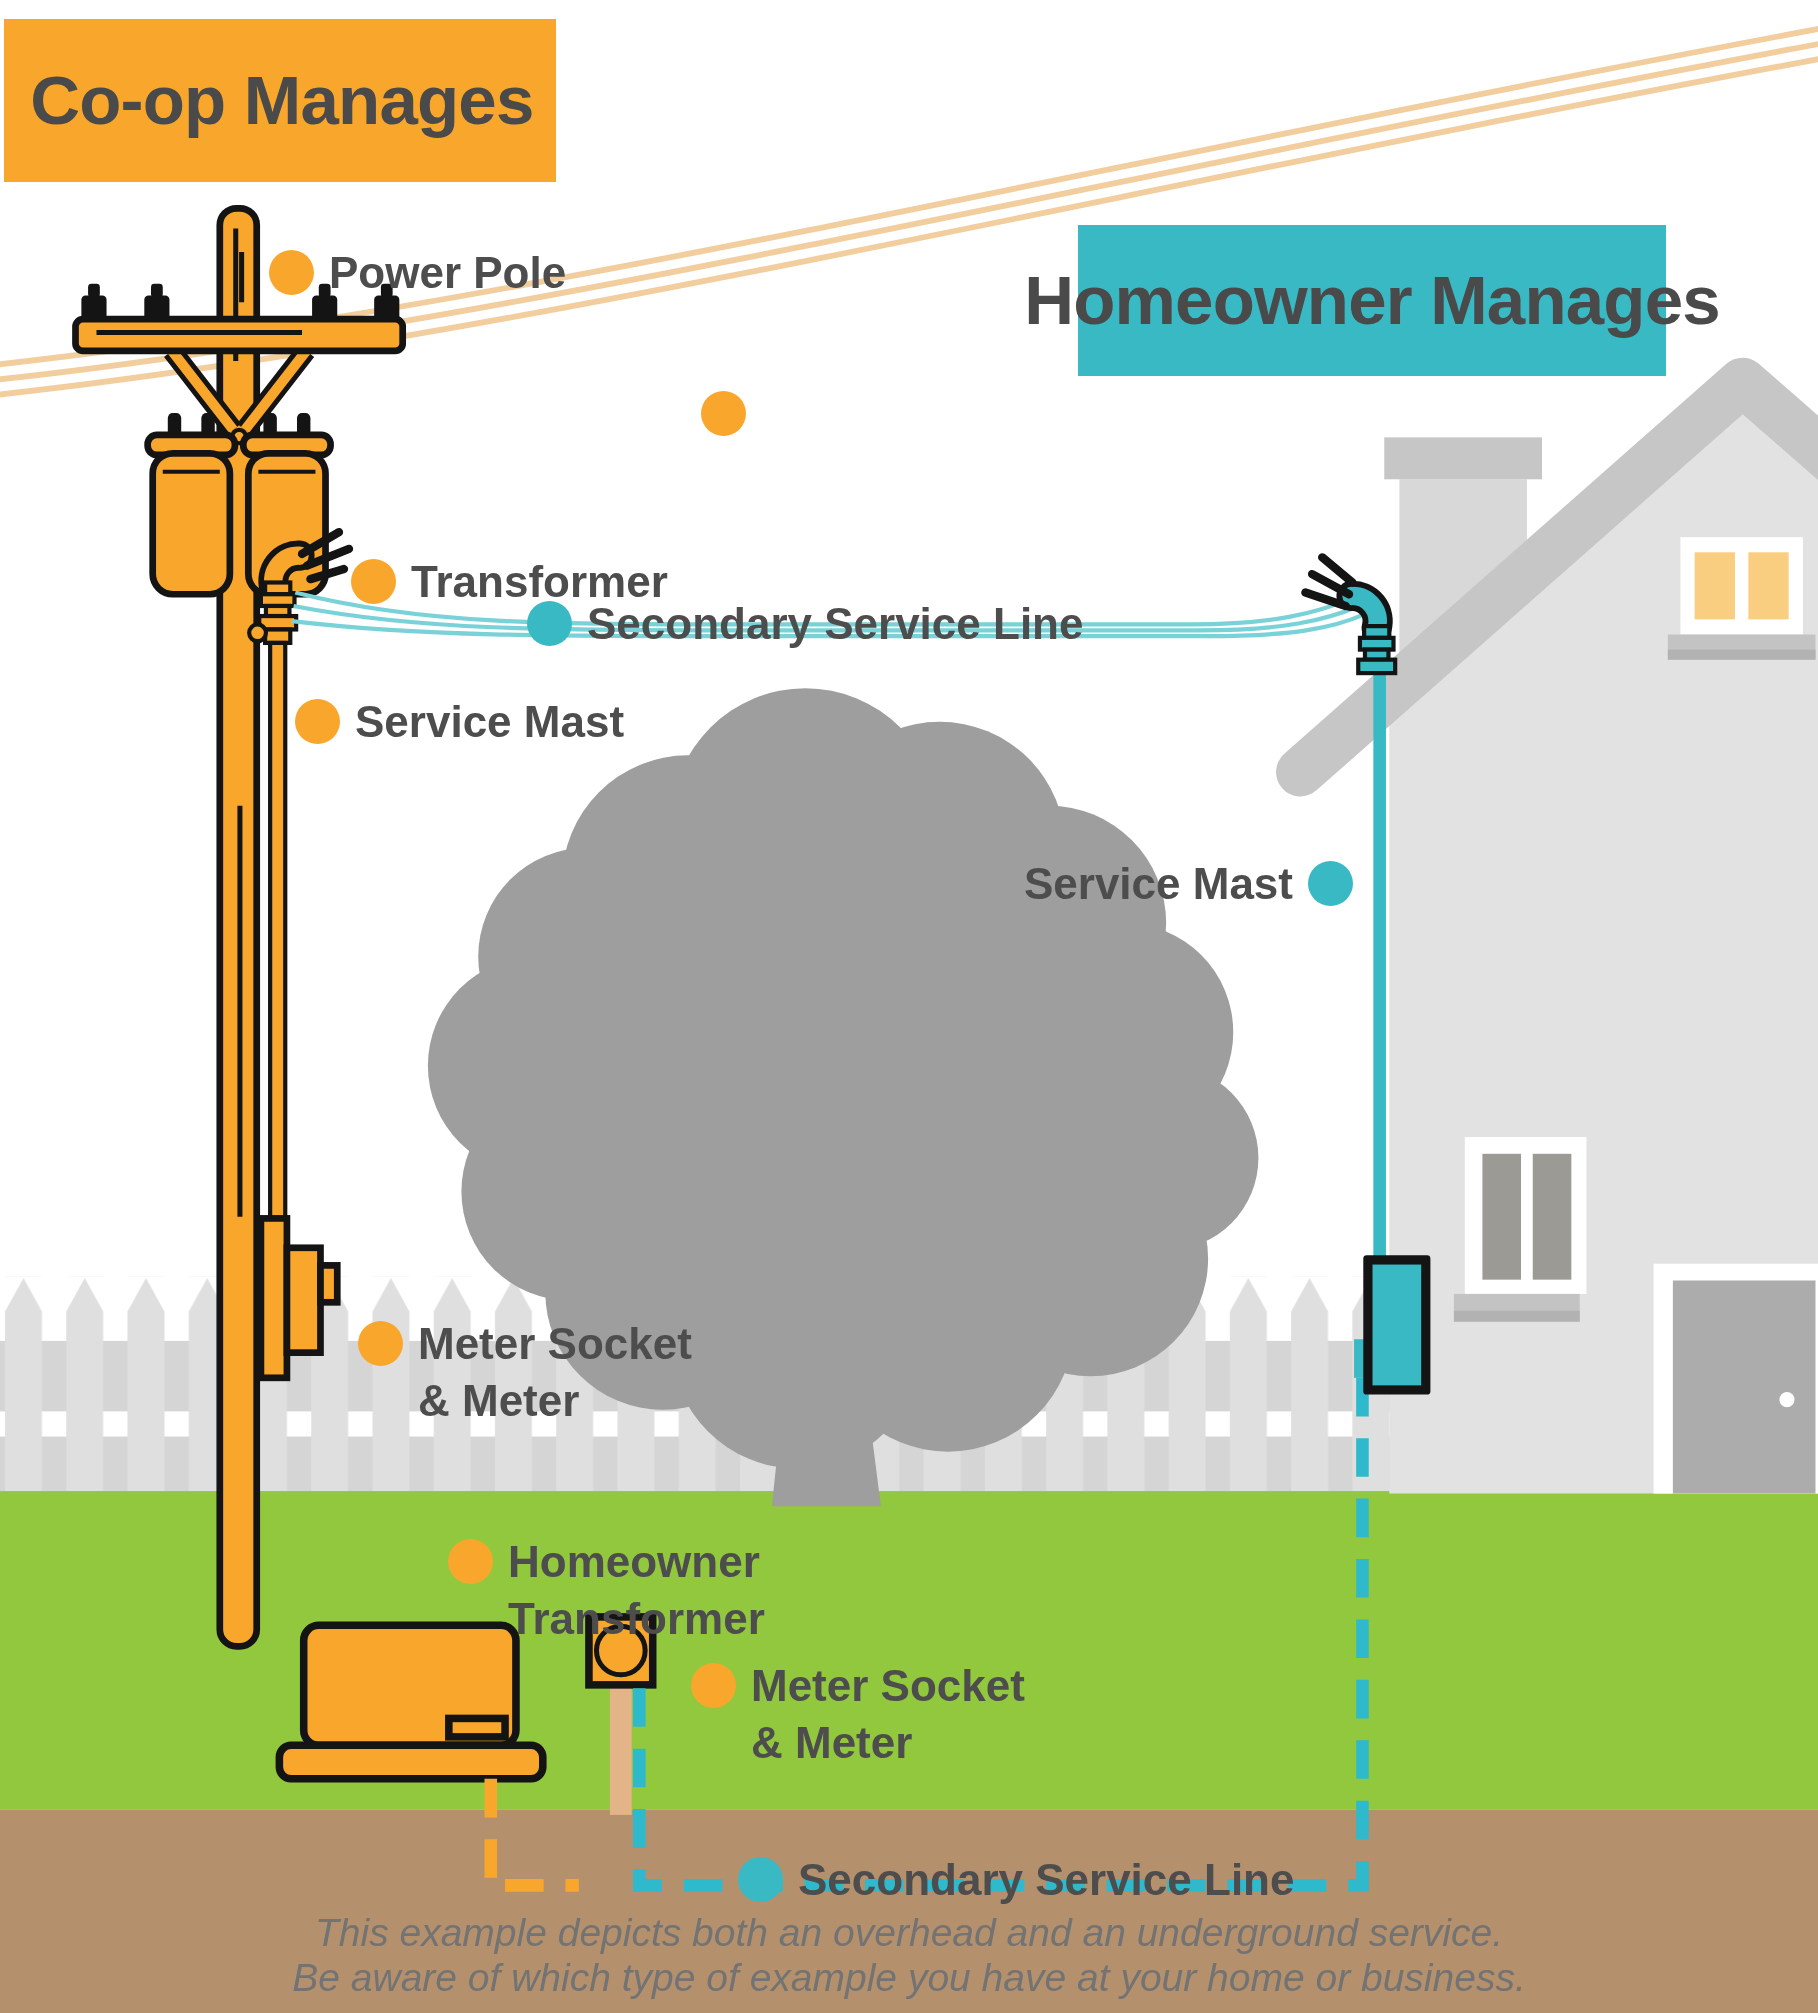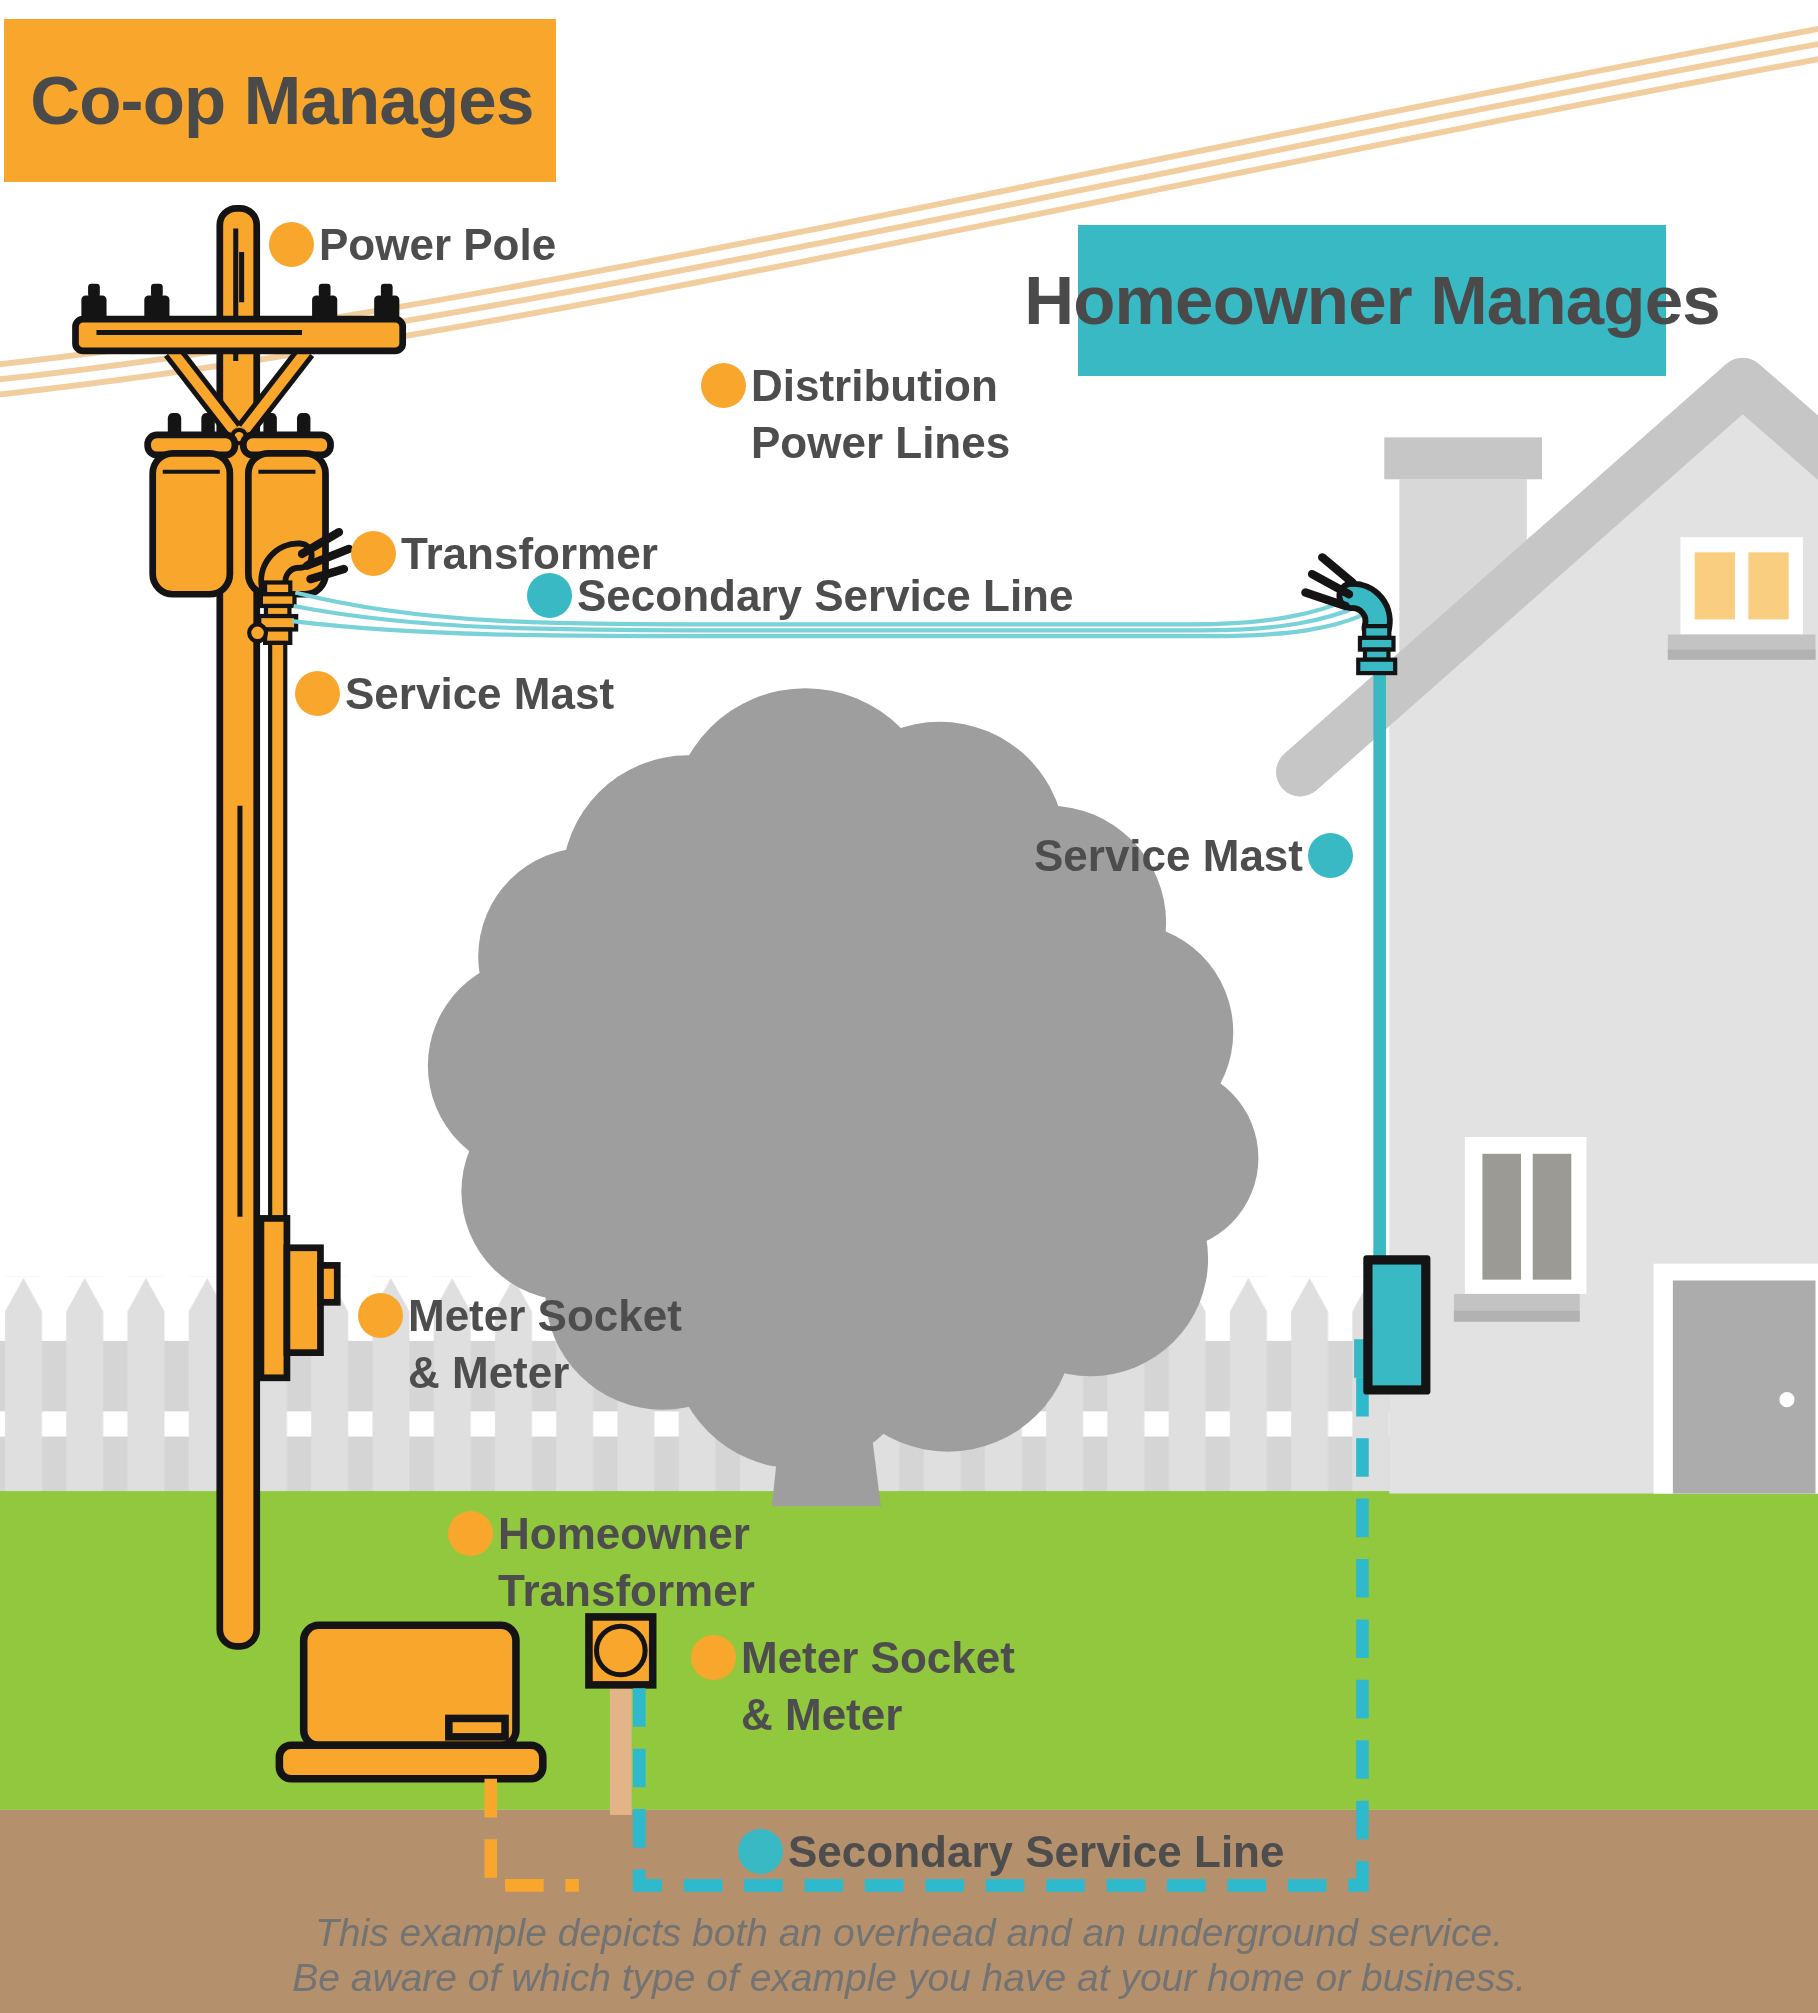--- a/index.html
+++ b/index.html
@@ -8,22 +8,22 @@
     font-family:"Liberation Sans", sans-serif;
   }
   .stage svg{position:absolute;left:0;top:0;}
   .banner{
     position:absolute;display:flex;align-items:center;
     color:#4A4A4A;font-weight:700;white-space:nowrap;letter-spacing:-0.8px;
   }
   .banner.coop{left:4.2px;top:18.5px;width:552px;height:163px;background:#F9A72C;font-size:69px;padding-left:26px;box-sizing:border-box;}
   .banner.homeowner{left:1078px;top:225px;width:588px;height:151px;background:#38B9C4;font-size:69px;justify-content:center;}
   .label{
-    position:absolute;display:flex;gap:5px;align-items:flex-start;
-    color:#4D4D4D;font-weight:700;font-size:44px;line-height:57px;white-space:nowrap;
+    position:absolute;display:flex;gap:15px;align-items:flex-start;
+    color:#4D4D4D;font-weight:700;font-size:44px;line-height:57px;white-space:nowrap;margin-top:28px;
   }
   .label .dot{width:45px;height:45px;border-radius:50%;flex:0 0 auto;margin-top:5.9px;}
   .dot.orange{background:#F9A72C;}
   .dot.teal{background:#38B9C4;}
   .label .ln{display:block;}
   .footer{
     position:absolute;left:0;top:1910px;width:1818px;text-align:center;
     font-style:italic;font-size:39px;line-height:45px;color:#737373;
   }
 </style>
@@ -203,24 +203,20 @@
     <span>Homeowner Manages</span>
   </div>
 
   <div class="label" style="left:269px;top:216px">
     <span class="dot orange"></span>
     <span class="txt">Power Pole</span>
   </div>
 
   <div class="label" style="left:701px;top:357px">
     <span class="dot orange"></span>
-    <span class="txt">
-      <span class="ln">Distribution</span>
-      <span class="ln">Power Lines</span>
-    </span>
   </div>
 
   <div class="label" style="left:351px;top:525px">
     <span class="dot orange"></span>
     <span class="txt">Transformer</span>
   </div>
 
   <div class="label" style="left:527px;top:567px">
     <span class="dot teal"></span>
     <span class="txt">Secondary Service Line</span>

